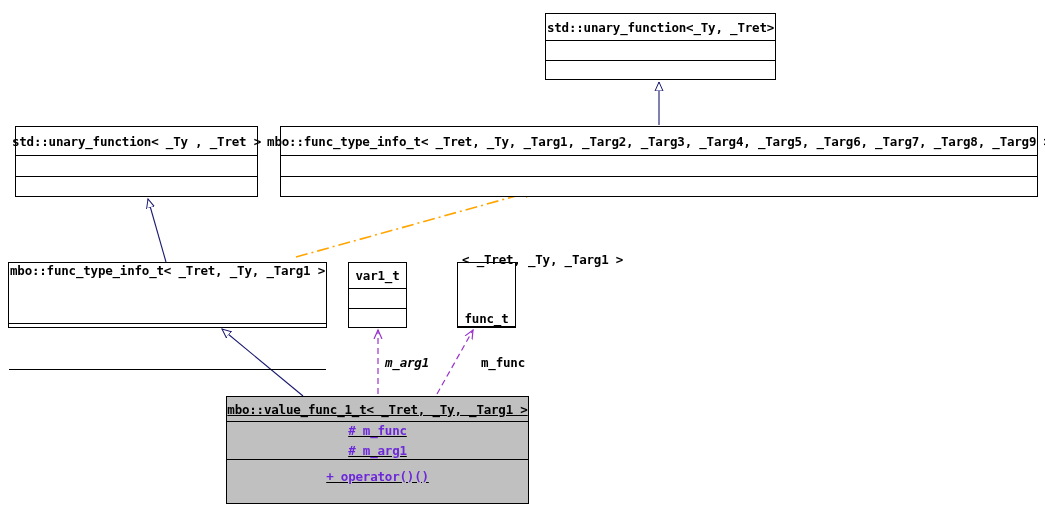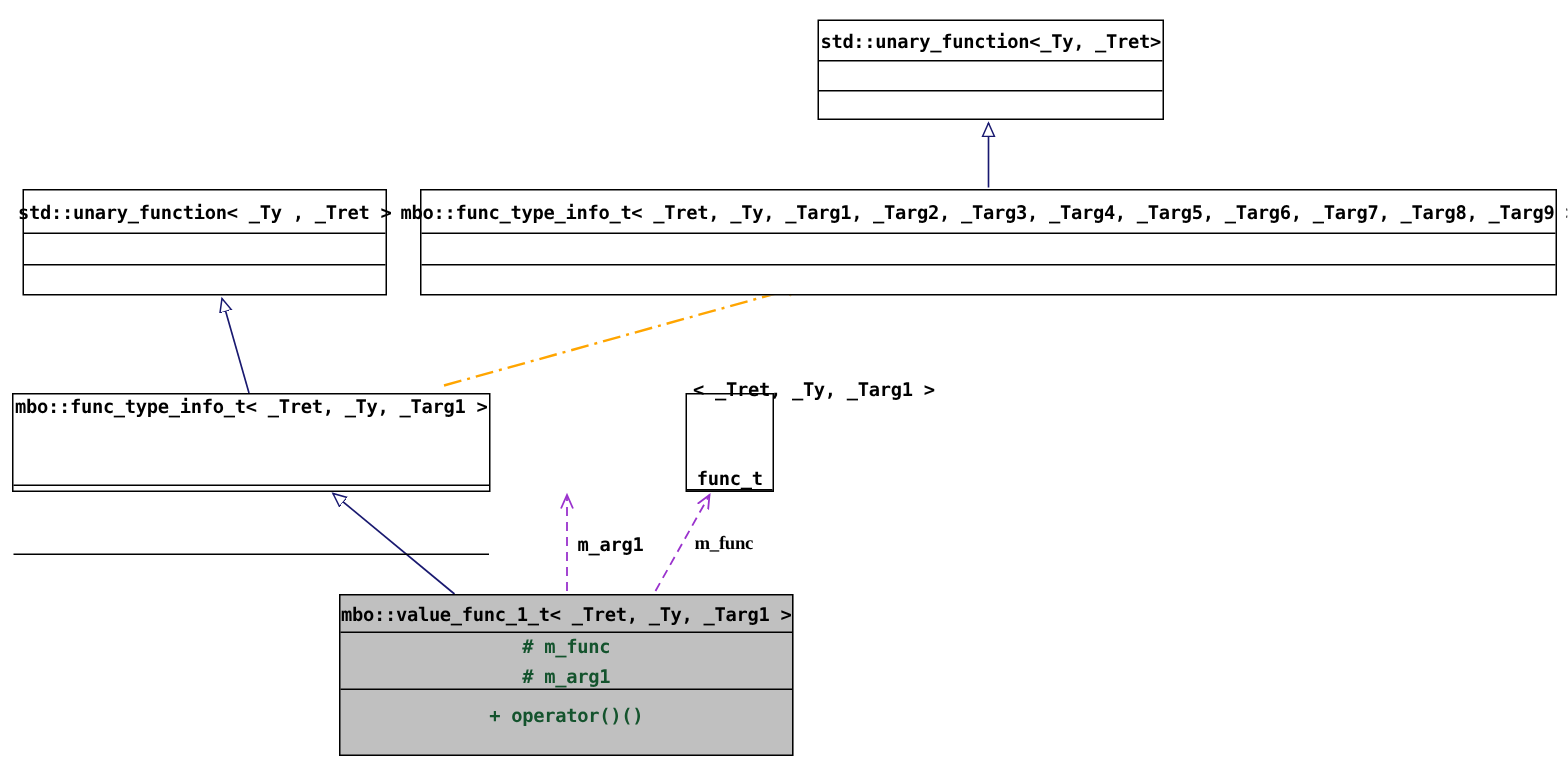--- a/index.html
+++ b/index.html
@@ -34,21 +34,21 @@
     display: flex;
     align-items: center;
     justify-content: center;
     letter-spacing: -0.2px;
   }
   .uml-sep { border-top: 1px solid #000000; }
   .uml-compartment {
     box-sizing: border-box;
     font-size: 12.5px;
     font-weight: bold;
-    color: #14532d;
+    color: #6d28d9;
     text-align: center;
     display: flex;
     flex-direction: column;
     align-items: center;
     justify-content: center;
     white-space: nowrap;
     letter-spacing: -0.2px;
   }
   .uml-compartment .member-line { line-height: 20px; }
   .edge-label {
@@ -117,35 +117,40 @@
     <div class="uml-compartment uml-sep" style="height:21px;"></div>
     <div class="uml-compartment uml-sep" style="height:21px;"></div>
   </div>
 
   <div class="uml-box" style="left:8px; top:262px; width:319px; height:66px;gap:45px;">
     <div class="uml-title" style="height:26px;">mbo::func_type_info_t&lt; _Tret, _Ty, _Targ1 &gt;</div>
     <div class="uml-compartment uml-sep" style="height:20px;"></div>
     <div class="uml-compartment uml-sep" style="height:20px;"></div>
   </div>
 
+  <div class="uml-box" style="left:348px; top:262px; width:59px; height:66px;">
+    <div class="uml-title" style="height:26px;">var1_t</div>
+    <div class="uml-compartment uml-sep" style="height:20px;"></div>
+    <div class="uml-compartment uml-sep" style="height:20px;"></div>
+  </div>
 
   <div class="uml-box" style="left:457px; top:262px; width:59px; height:66px;">
     <div class="uml-title" style="height:26px;margin-top:48px;">func_t</div>
     <div class="uml-compartment uml-sep" style="height:20px;"></div>
     <div class="uml-compartment uml-sep" style="height:20px;"></div>
   </div>
 
-  <div class="uml-box filled" style="left:226px; top:396px; width:303px; height:108px;">
+  <div class="uml-box filled" style="left:226px; top:396px; width:303px; height:108px;text-decoration:underline;">
     <div class="uml-title" style="height:24px;">mbo::value_func_1_t&lt; _Tret, _Ty, _Targ1 &gt;</div>
     <div class="uml-compartment uml-sep" style="height:38px;">
       <div class="member-line"># m_func</div>
       <div class="member-line"># m_arg1</div>
     </div>
     <div class="uml-compartment uml-sep" style="height:34px;">
       <div class="member-line">+ operator()()</div>
     </div>
   </div>
 
   <div class="edge-label" style="left:462px; top:221px;margin-top:31px;">&lt; _Tret, _Ty, _Targ1 &gt;</div>
-  <div class="edge-label" style="left:385px; top:355px;">m_arg1</div>
-  <div class="edge-label" style="left:463px; top:355px;font-family:Liberation Serif, serif;">m_func</div>
+  <div class="edge-label" style="left:385px; top:355px;font-style:italic;">m_arg1</div>
+  <div class="edge-label" style="left:481px; top:355px;">m_func</div>
 
 </div>
 
 </body></html>

